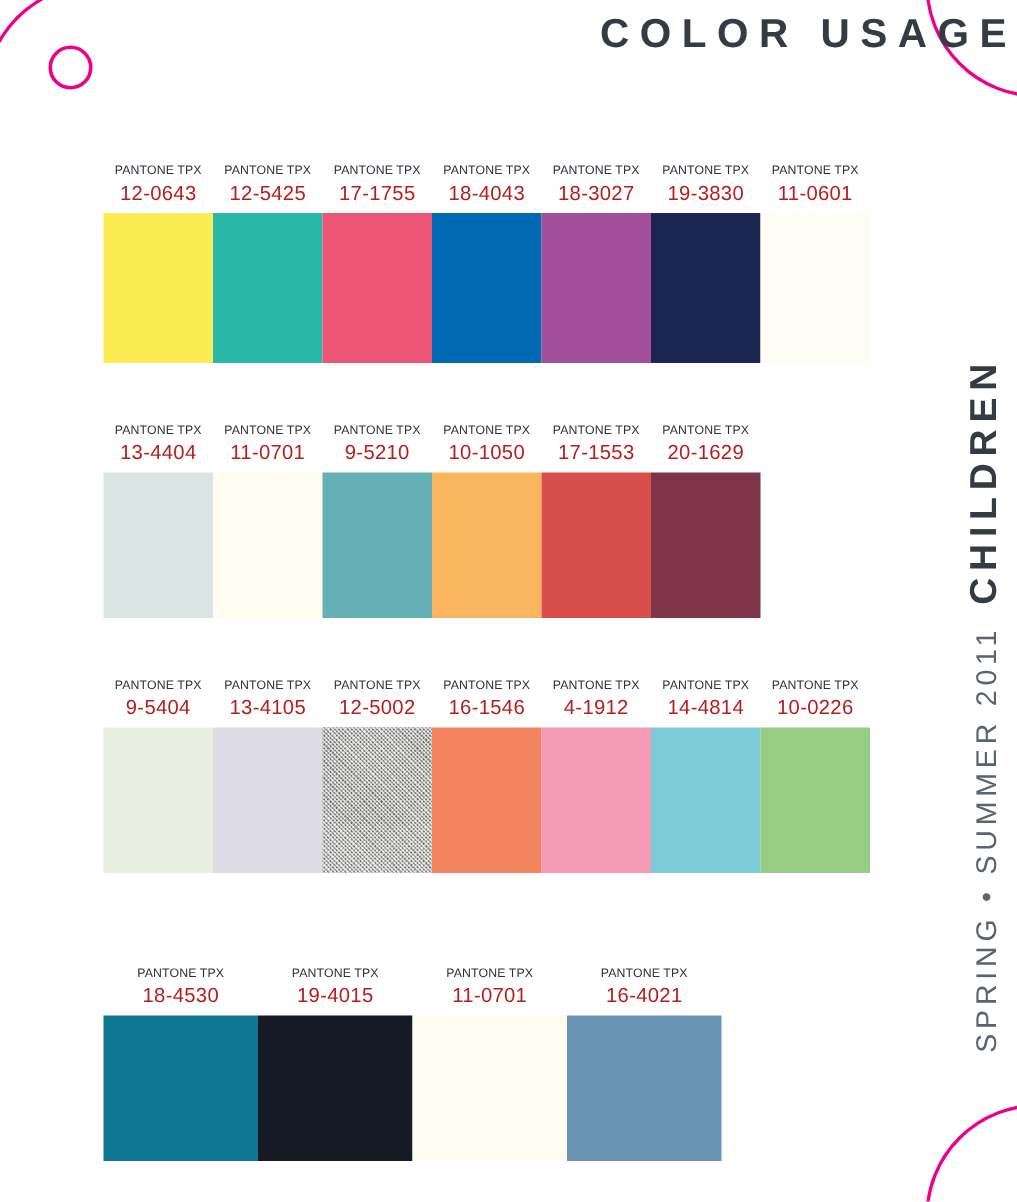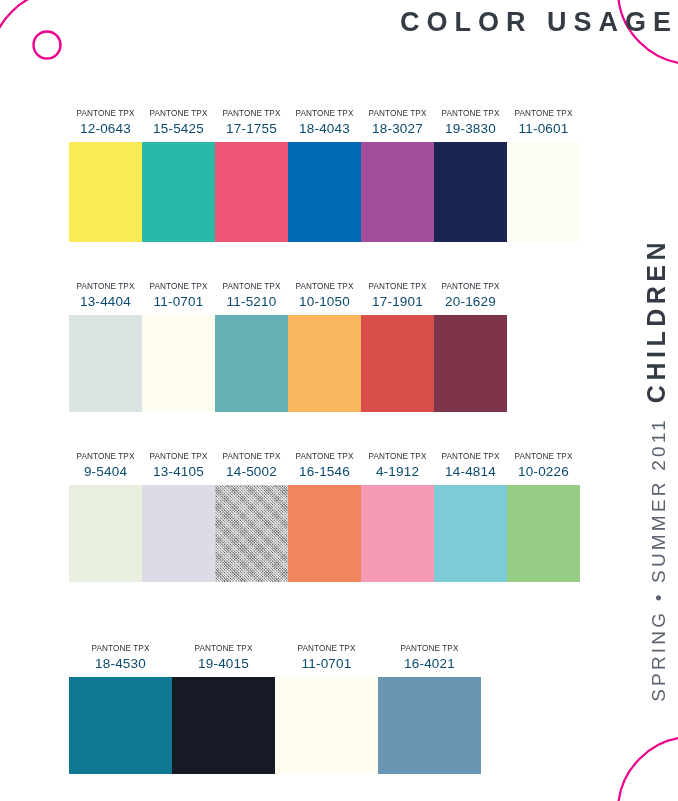--- a/index.html
+++ b/index.html
@@ -110,21 +110,21 @@
     font-size: 8.2px;
     letter-spacing: 0.1px;
     color: #2b303a;
     text-align: center;
     line-height: 1;
     margin-bottom: 4px;
     white-space: nowrap;
   }
   .cell-code {
     font-size: 13.5px;
-    color: #0c4a6e;
+    color: #b91c1c;
     text-align: center;
     line-height: 1;
     margin-bottom: 6px;
     white-space: nowrap;
     letter-spacing: 0.2px;
   }
   .chip {
     display: block;
   }
   .chip.metallic {
@@ -161,21 +161,21 @@
   <div class="rows" id="rows-container">
       <div class="row" style="top: 110px;">
         <div class="row-inner" style="gap: 0px;">
           <div class="cell">
             <div class="cell-label">PANTONE TPX</div>
             <div class="cell-code">12-0643</div>
             <div class="chip" style="width: 73px; height: 100px; background-color: rgb(251, 236, 84);"></div>
           </div>
           <div class="cell">
             <div class="cell-label">PANTONE TPX</div>
-            <div class="cell-code">15-5425</div>
+            <div class="cell-code">12-5425</div>
             <div class="chip" style="width: 73px; height: 100px; background-color: rgb(42, 185, 169);"></div>
           </div>
           <div class="cell">
             <div class="cell-label">PANTONE TPX</div>
             <div class="cell-code">17-1755</div>
             <div class="chip" style="width: 73px; height: 100px; background-color: rgb(236, 85, 115);"></div>
           </div>
           <div class="cell">
             <div class="cell-label">PANTONE TPX</div>
             <div class="cell-code">18-4043</div>
@@ -205,31 +205,31 @@
             <div class="cell-code">13-4404</div>
             <div class="chip" style="width: 73px; height: 97px; background-color: rgb(217, 228, 227);"></div>
           </div>
           <div class="cell">
             <div class="cell-label">PANTONE TPX</div>
             <div class="cell-code">11-0701</div>
             <div class="chip" style="width: 73px; height: 97px; background-color: rgb(254, 253, 239);"></div>
           </div>
           <div class="cell">
             <div class="cell-label">PANTONE TPX</div>
-            <div class="cell-code">11-5210</div>
+            <div class="cell-code">9-5210</div>
             <div class="chip" style="width: 73px; height: 97px; background-color: rgb(101, 176, 180);"></div>
           </div>
           <div class="cell">
             <div class="cell-label">PANTONE TPX</div>
             <div class="cell-code">10-1050</div>
             <div class="chip" style="width: 73px; height: 97px; background-color: rgb(249, 182, 94);"></div>
           </div>
           <div class="cell">
             <div class="cell-label">PANTONE TPX</div>
-            <div class="cell-code">17-1901</div>
+            <div class="cell-code">17-1553</div>
             <div class="chip" style="width: 73px; height: 97px; background-color: rgb(215, 78, 75);"></div>
           </div>
           <div class="cell">
             <div class="cell-label">PANTONE TPX</div>
             <div class="cell-code">20-1629</div>
             <div class="chip" style="width: 73px; height: 97px; background-color: rgb(126, 52, 73);"></div>
           </div>
         </div>
       </div>
       <div class="row" style="top: 453px;">
@@ -239,21 +239,21 @@
             <div class="cell-code">9-5404</div>
             <div class="chip" style="width: 73px; height: 97px; background-color: rgb(233, 240, 224);"></div>
           </div>
           <div class="cell">
             <div class="cell-label">PANTONE TPX</div>
             <div class="cell-code">13-4105</div>
             <div class="chip" style="width: 73px; height: 97px; background-color: rgb(221, 219, 230);"></div>
           </div>
           <div class="cell">
             <div class="cell-label">PANTONE TPX</div>
-            <div class="cell-code">14-5002</div>
+            <div class="cell-code">12-5002</div>
             <div class="chip metallic" style="width: 73px; height: 97px; background-color: rgb(169, 169, 166);"></div>
           </div>
           <div class="cell">
             <div class="cell-label">PANTONE TPX</div>
             <div class="cell-code">16-1546</div>
             <div class="chip" style="width: 73px; height: 97px; background-color: rgb(242, 132, 96);"></div>
           </div>
           <div class="cell">
             <div class="cell-label">PANTONE TPX</div>
             <div class="cell-code">4-1912</div>

